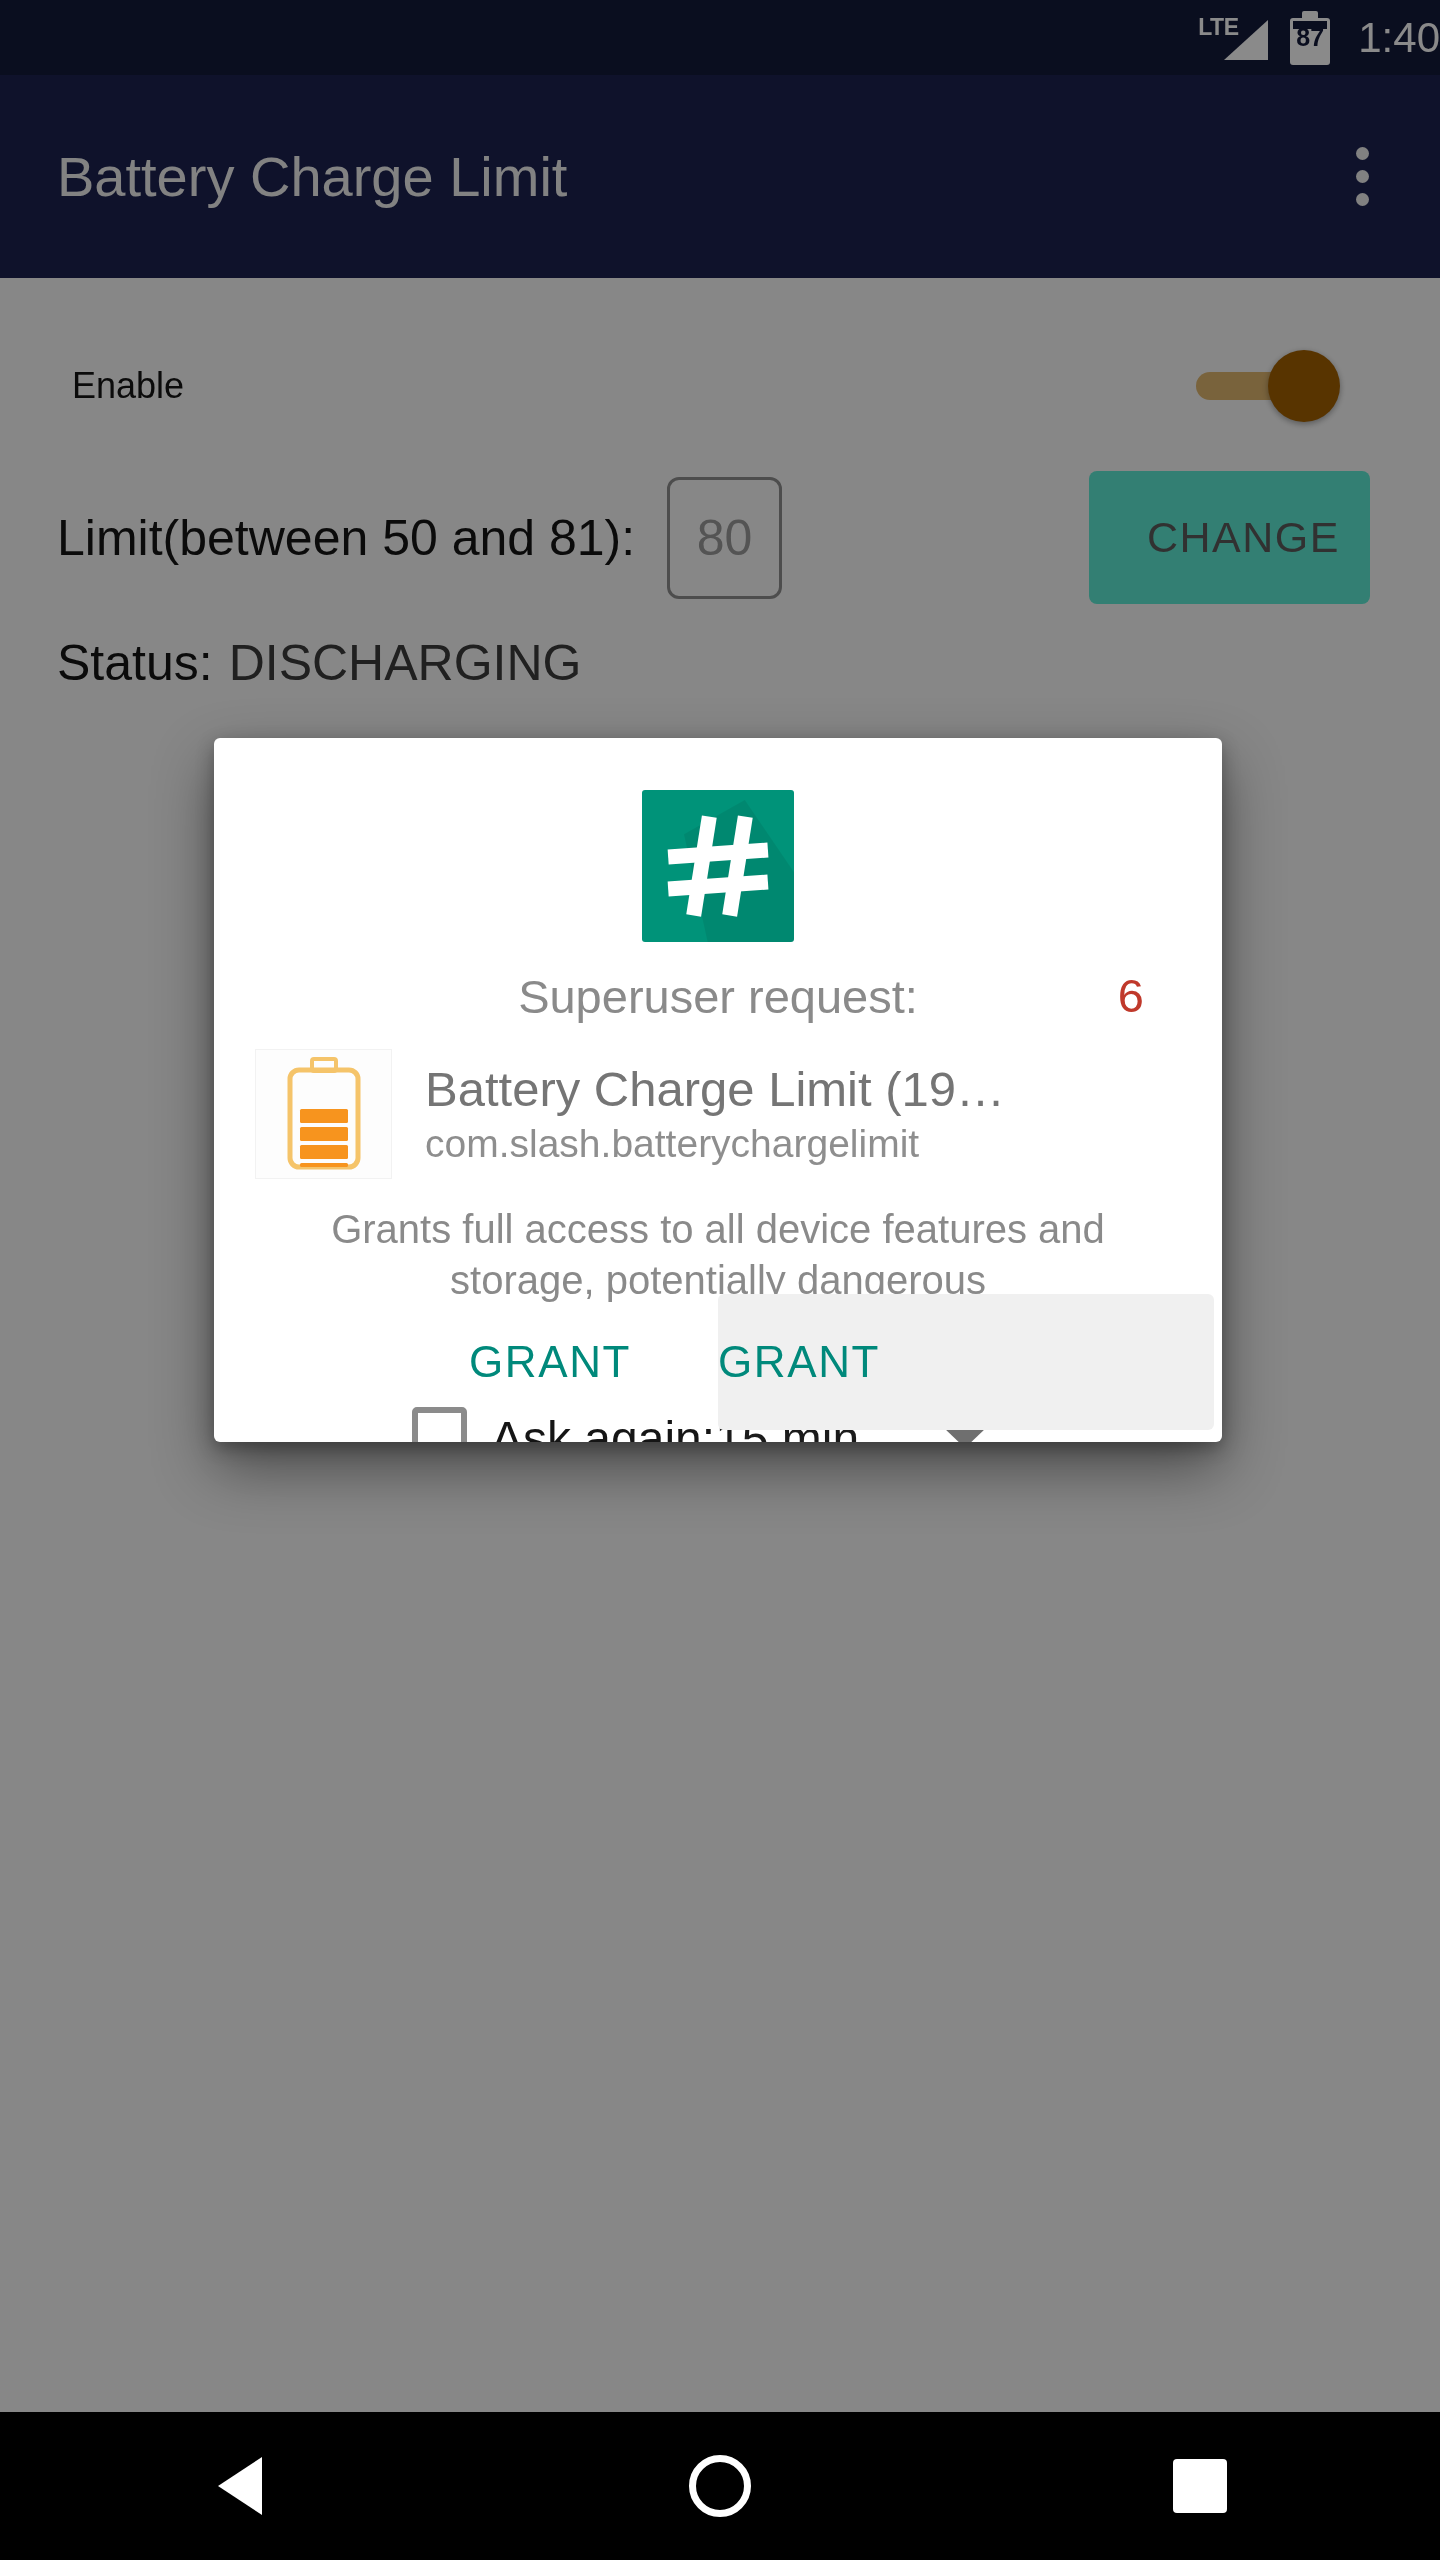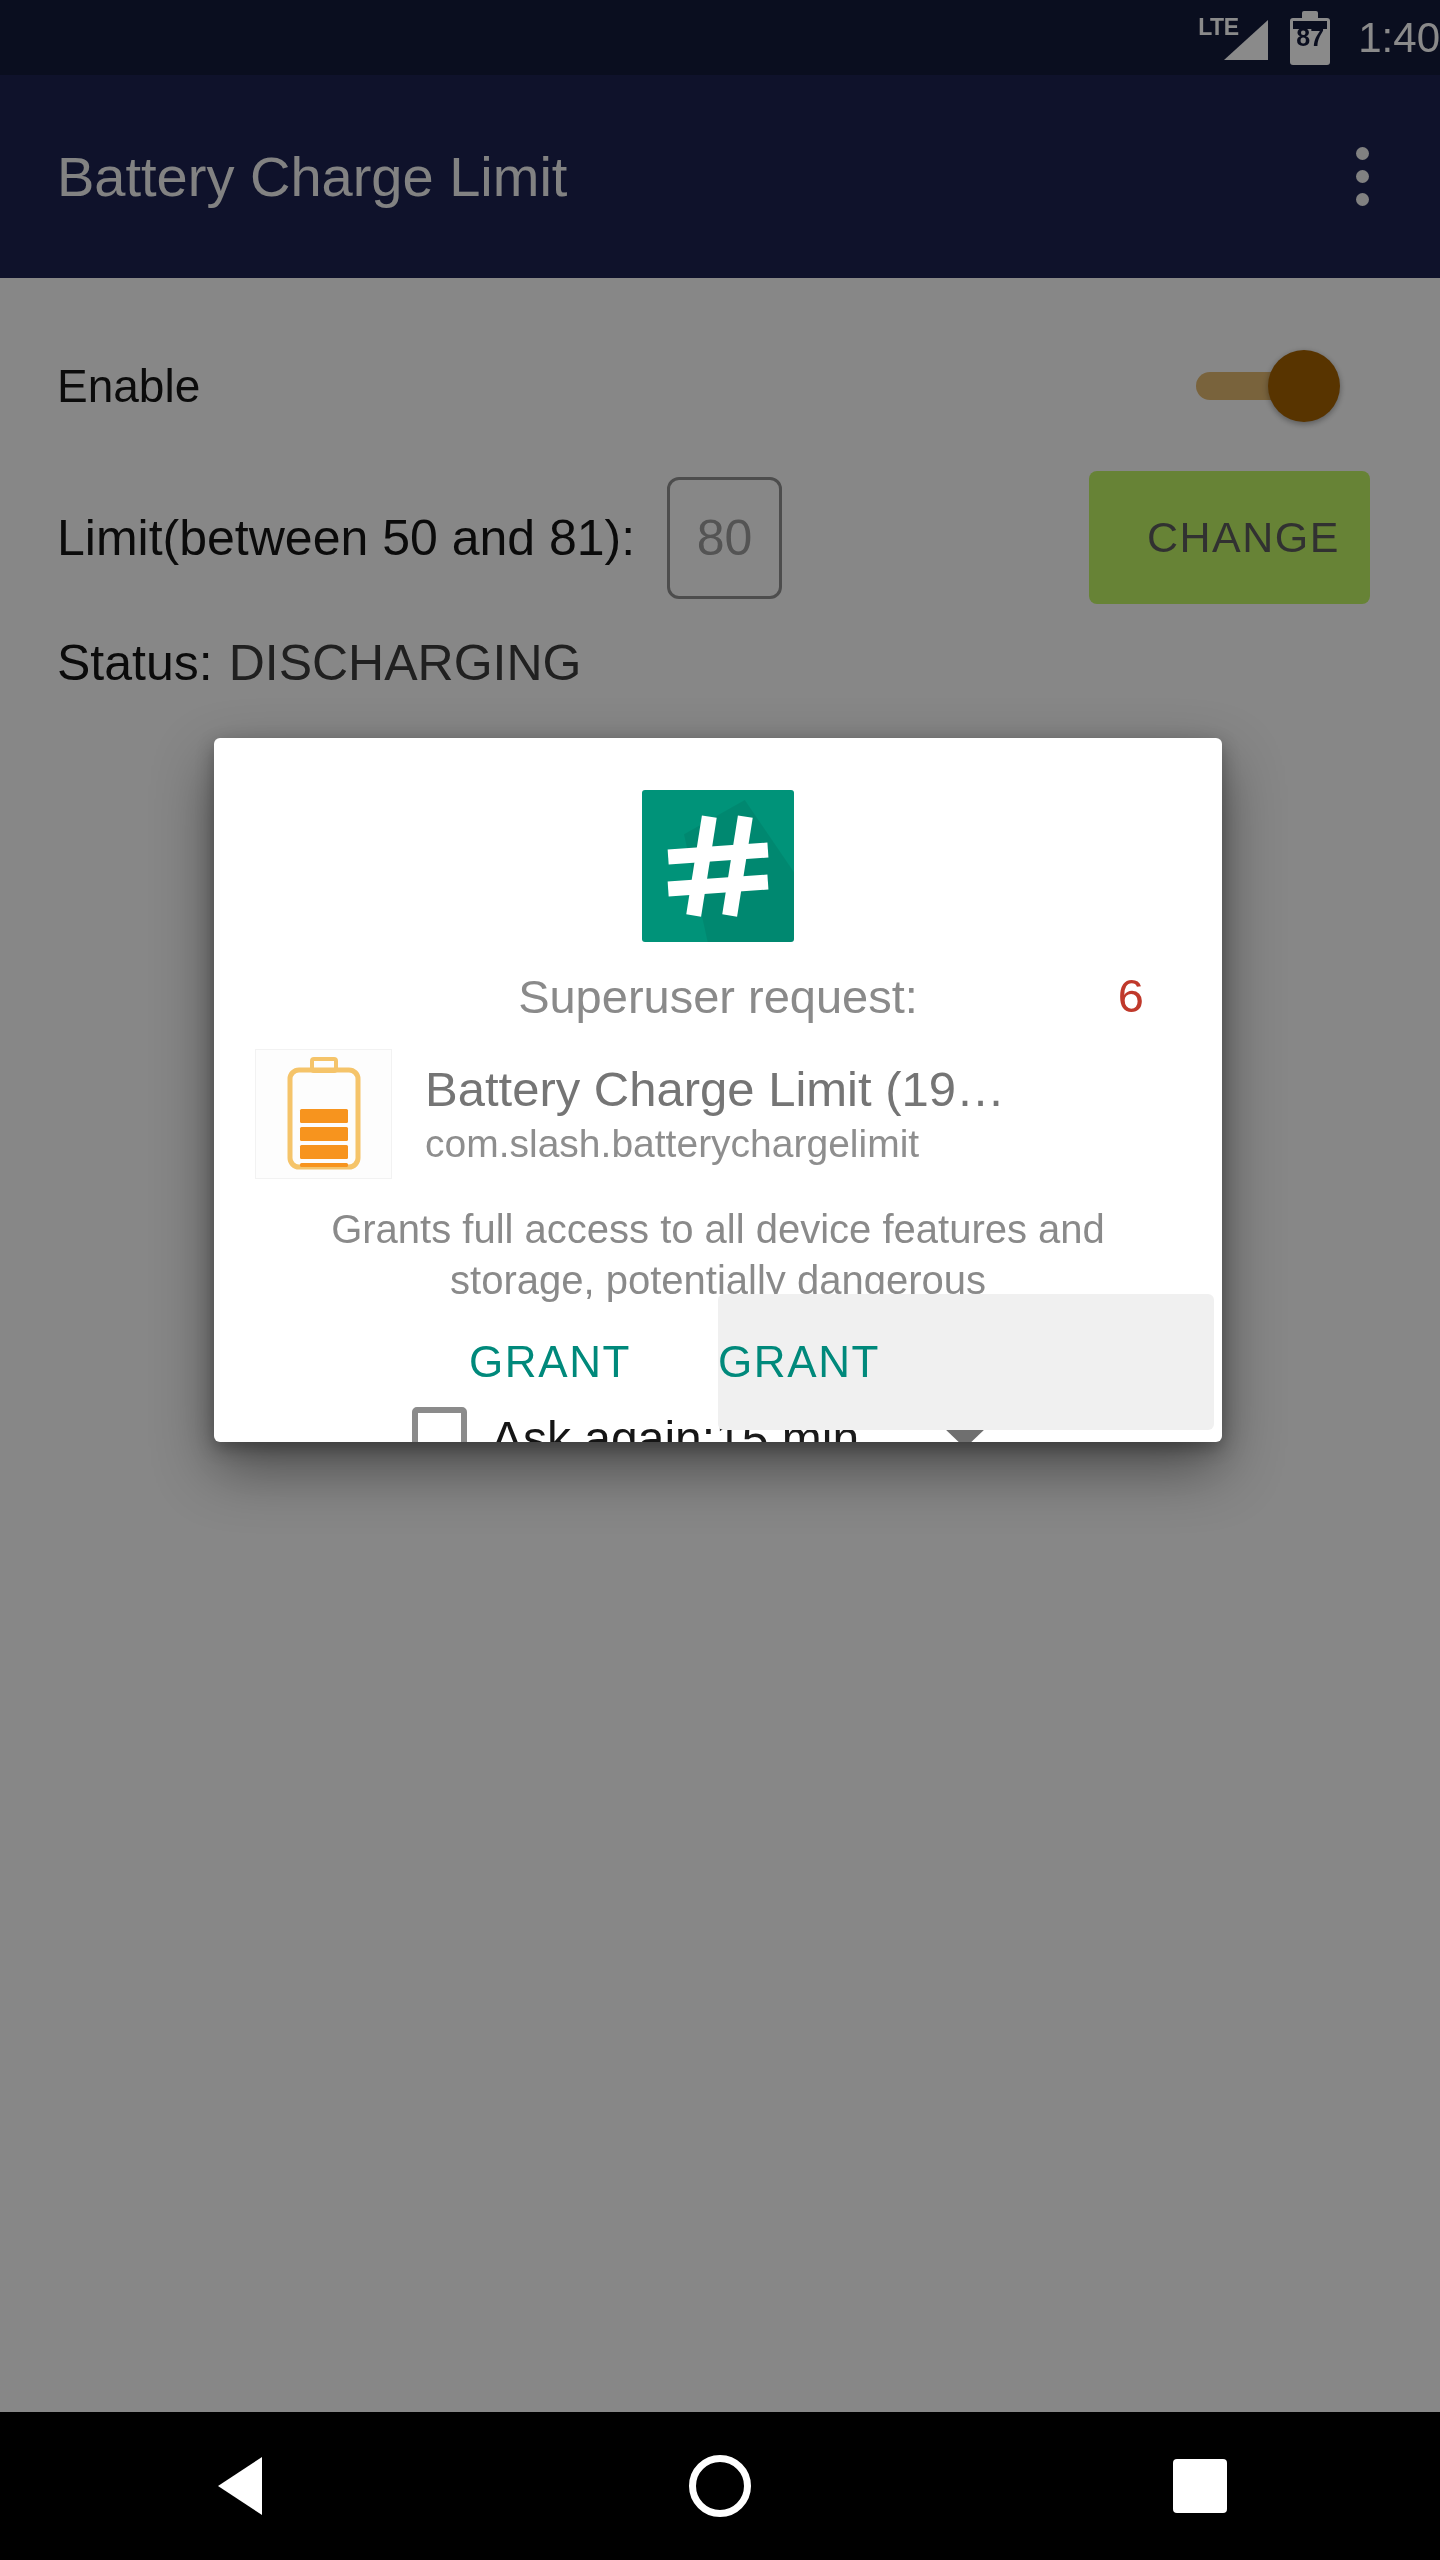--- a/index.html
+++ b/index.html
@@ -80,21 +80,21 @@
   #content {
     position:absolute; left:0; top:278px; width:1440px; height:2134px;
     background:#fafafa;
   }
   .row {
     position:absolute; left:0; width:1440px;
     display:flex; align-items:center;
   }
   #row-enable { top:40px; height:135px; }
   #lbl-enable {
-    margin-left:57px; font-size:46px; color:#151515;
+    margin-left:72px; font-size:36px; color:#151515;
   }
   #switch-enable {
     position:absolute; right:100px; top:50%; transform:translateY(-50%);
     width:152px; height:72px;
   }
   .sw-track {
     position:absolute; left:8px; top:22px;
     width:130px; height:28px; border-radius:14px;
     background:#e0b770;
   }
@@ -111,21 +111,21 @@
     margin-left:32px;
     width:115px; height:122px;
     border:3px solid #8f8f8f; border-radius:12px;
     background:transparent;
     display:flex; align-items:center; justify-content:center;
   }
   #limit-input span { font-size:50px; color:#9b9b9b; }
   #btn-change {
     position:absolute; left:1089px; top:8px;
     width:281px; height:133px;
-    background:#bef264; border-radius:8px;
+    background:#5eead4; border-radius:8px;
     display:flex; align-items:center; justify-content:center;padding-left:28px;
   }
   #btn-change span {
     font-size:43px; color:#5c5c5c; letter-spacing:1.5px; font-weight:500;
   }
 
   #row-status { top:330px; height:110px; }
   #lbl-status-key {
     margin-left:57px; font-size:50px; color:#151515;
   }

